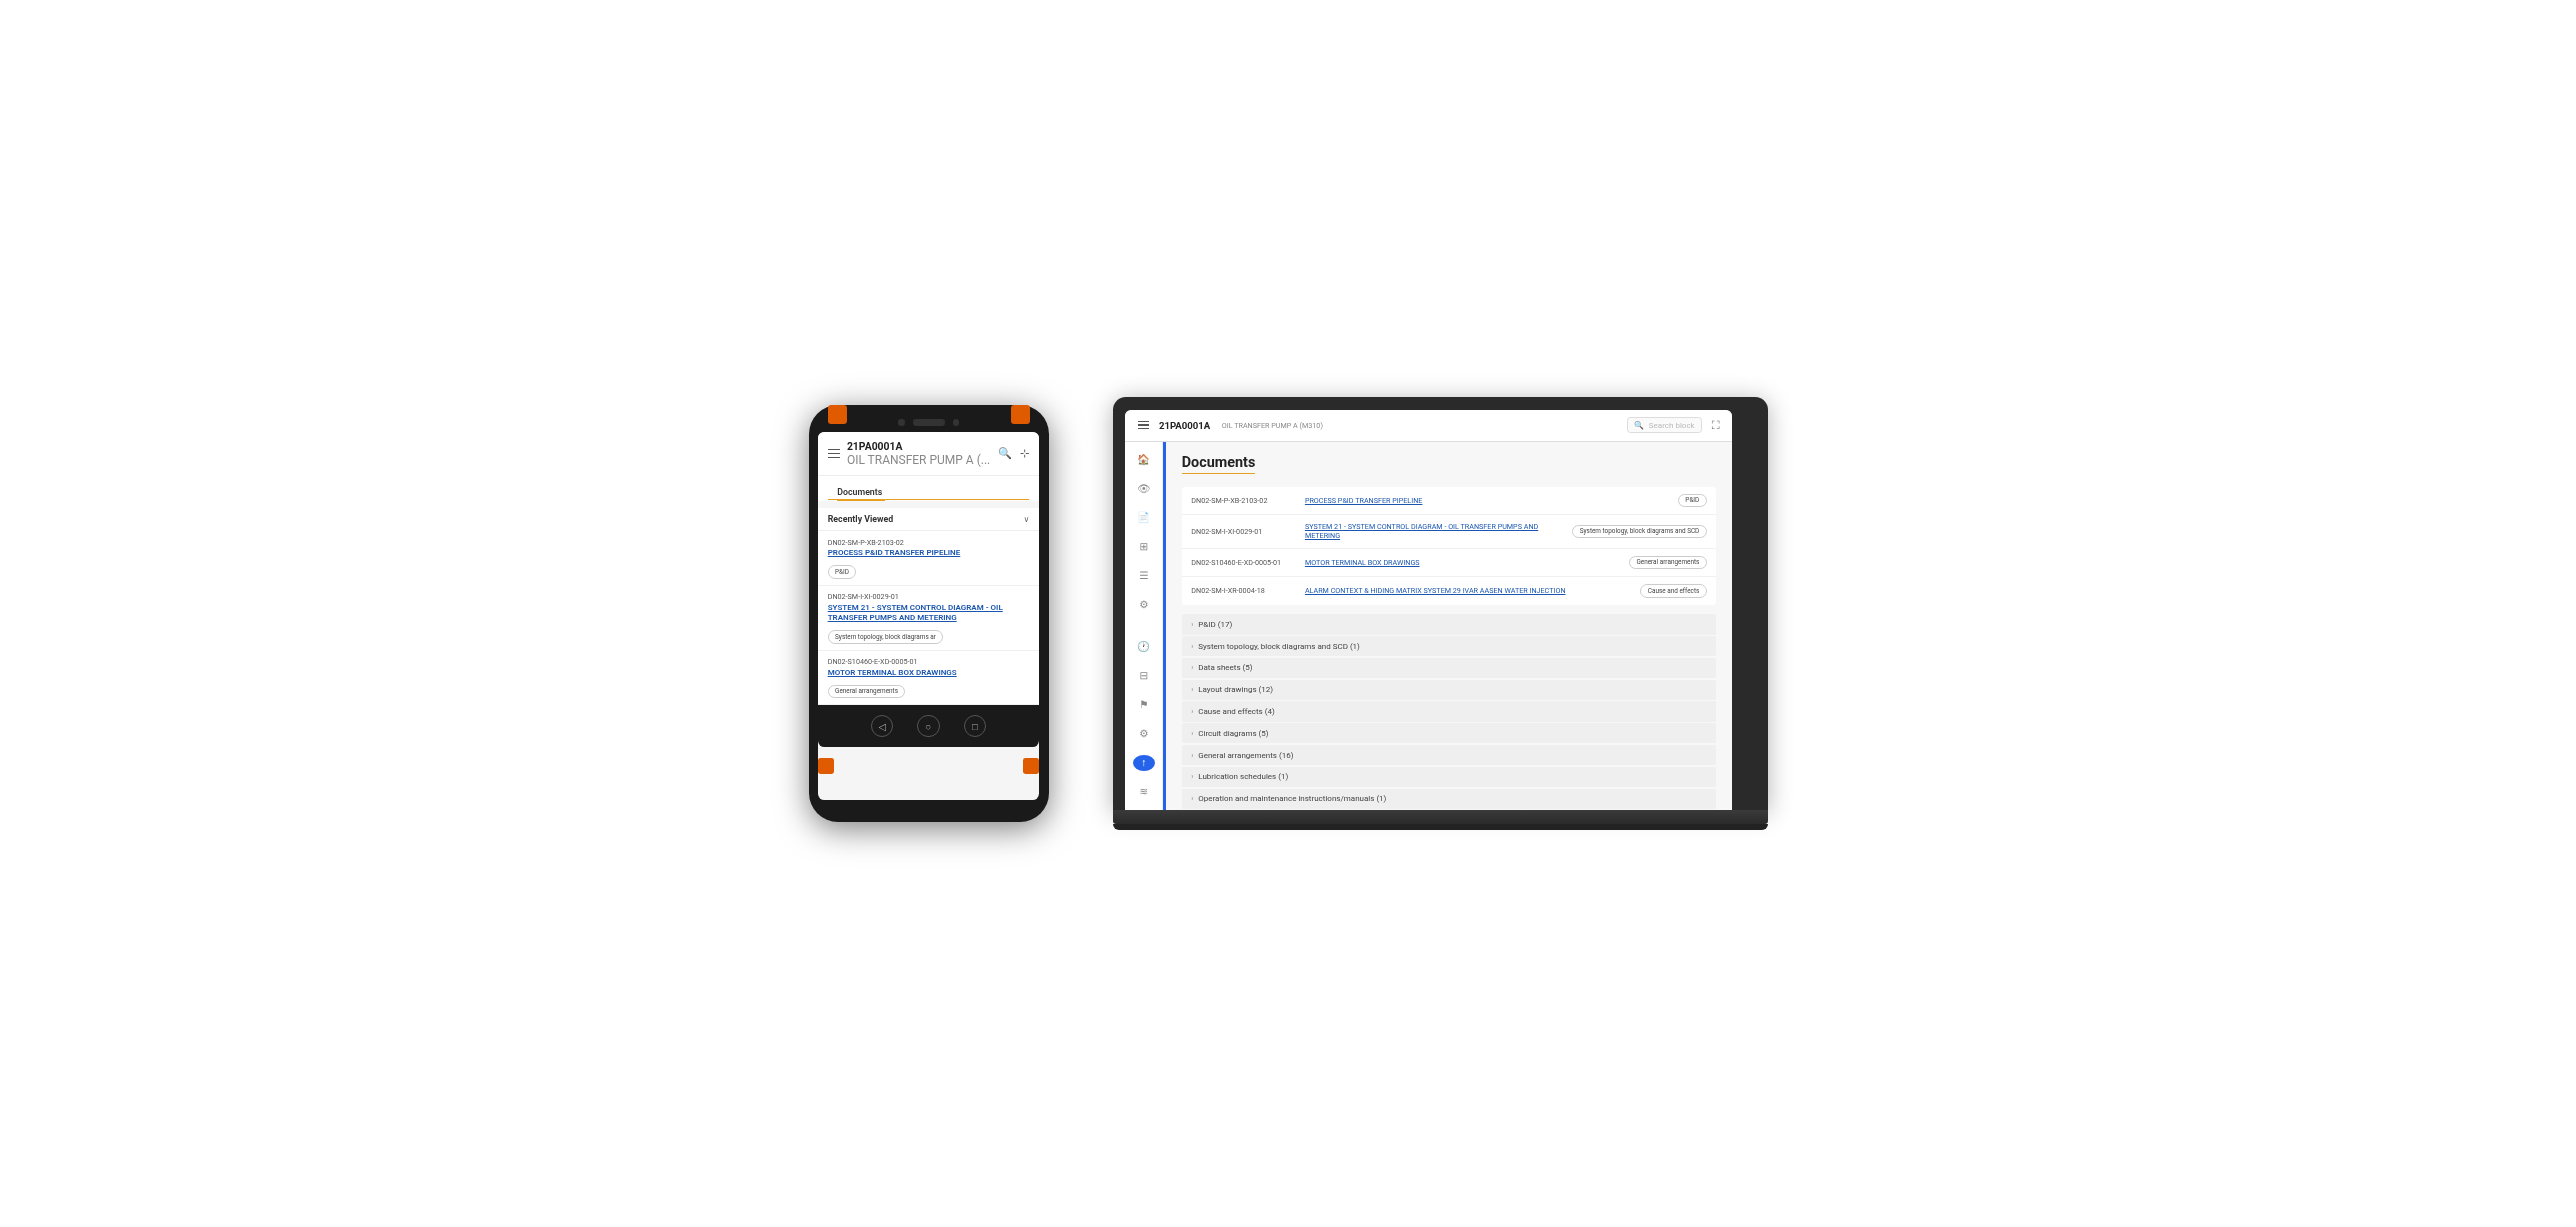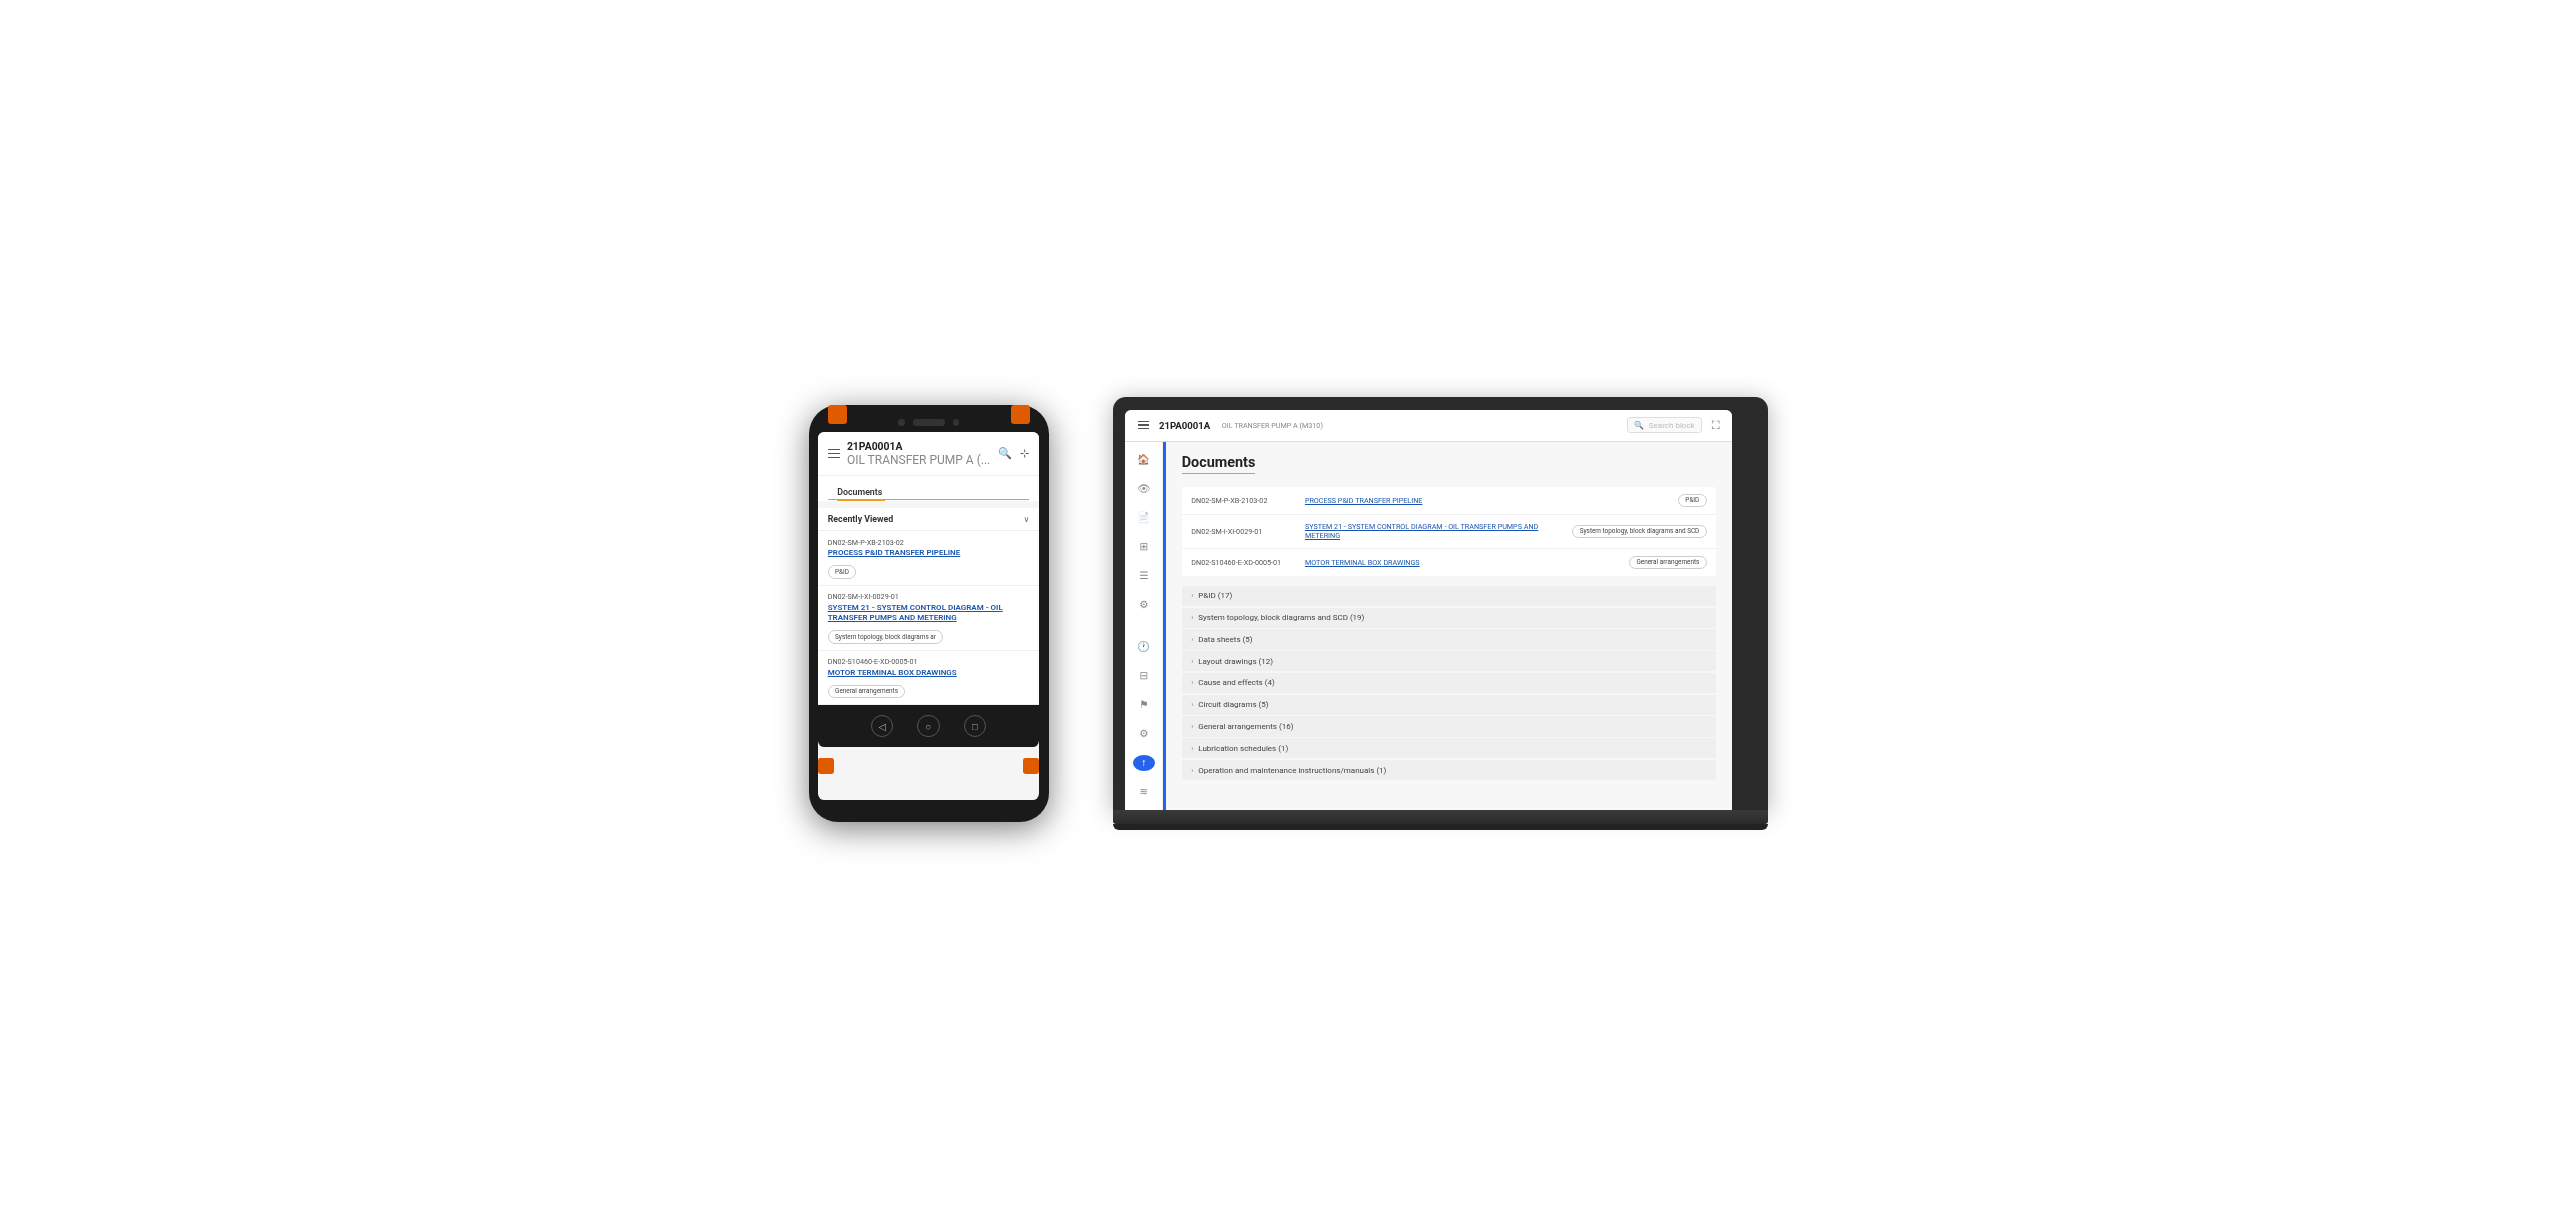--- a/index.html
+++ b/index.html
@@ -489,32 +489,37 @@
                 <span class="doc-col-link">SYSTEM 21 - SYSTEM CONTROL DIAGRAM - OIL TRANSFER PUMPS AND METERING</span>
                 <span class="doc-col-tag">System topology, block diagrams and SCD</span>
               </div>
 
               <div class="doc-row">
                 <span class="doc-col-id">DN02-S10460-E-XD-0005-01</span>
                 <span class="doc-col-link">MOTOR TERMINAL BOX DRAWINGS</span>
                 <span class="doc-col-tag">General arrangements</span>
               </div>
 
+              <div class="doc-row">
+                <span class="doc-col-id">DN02-SM-I-XR-0004-18</span>
+                <span class="doc-col-link">ALARM CONTEXT &amp; HIDING MATRIX SYSTEM 29 IVAR AASEN WATER INJECTION</span>
+                <span class="doc-col-tag">Cause and effects</span>
+              </div>
             </div>
           </div>
 
           
           <div class="category-list">
             <div class="category-item">
               <span class="cat-chevron">›</span>
               <span>P&amp;ID (17)</span>
             </div>
             <div class="category-item">
               <span class="cat-chevron">›</span>
-              <span>System topology, block diagrams and SCD (19)</span>
+              <span>System topology, block diagrams and SCD (1)</span>
             </div>
             <div class="category-item">
               <span class="cat-chevron">›</span>
               <span>Data sheets (5)</span>
             </div>
             <div class="category-item">
               <span class="cat-chevron">›</span>
               <span>Layout drawings (12)</span>
             </div>
             <div class="category-item">

